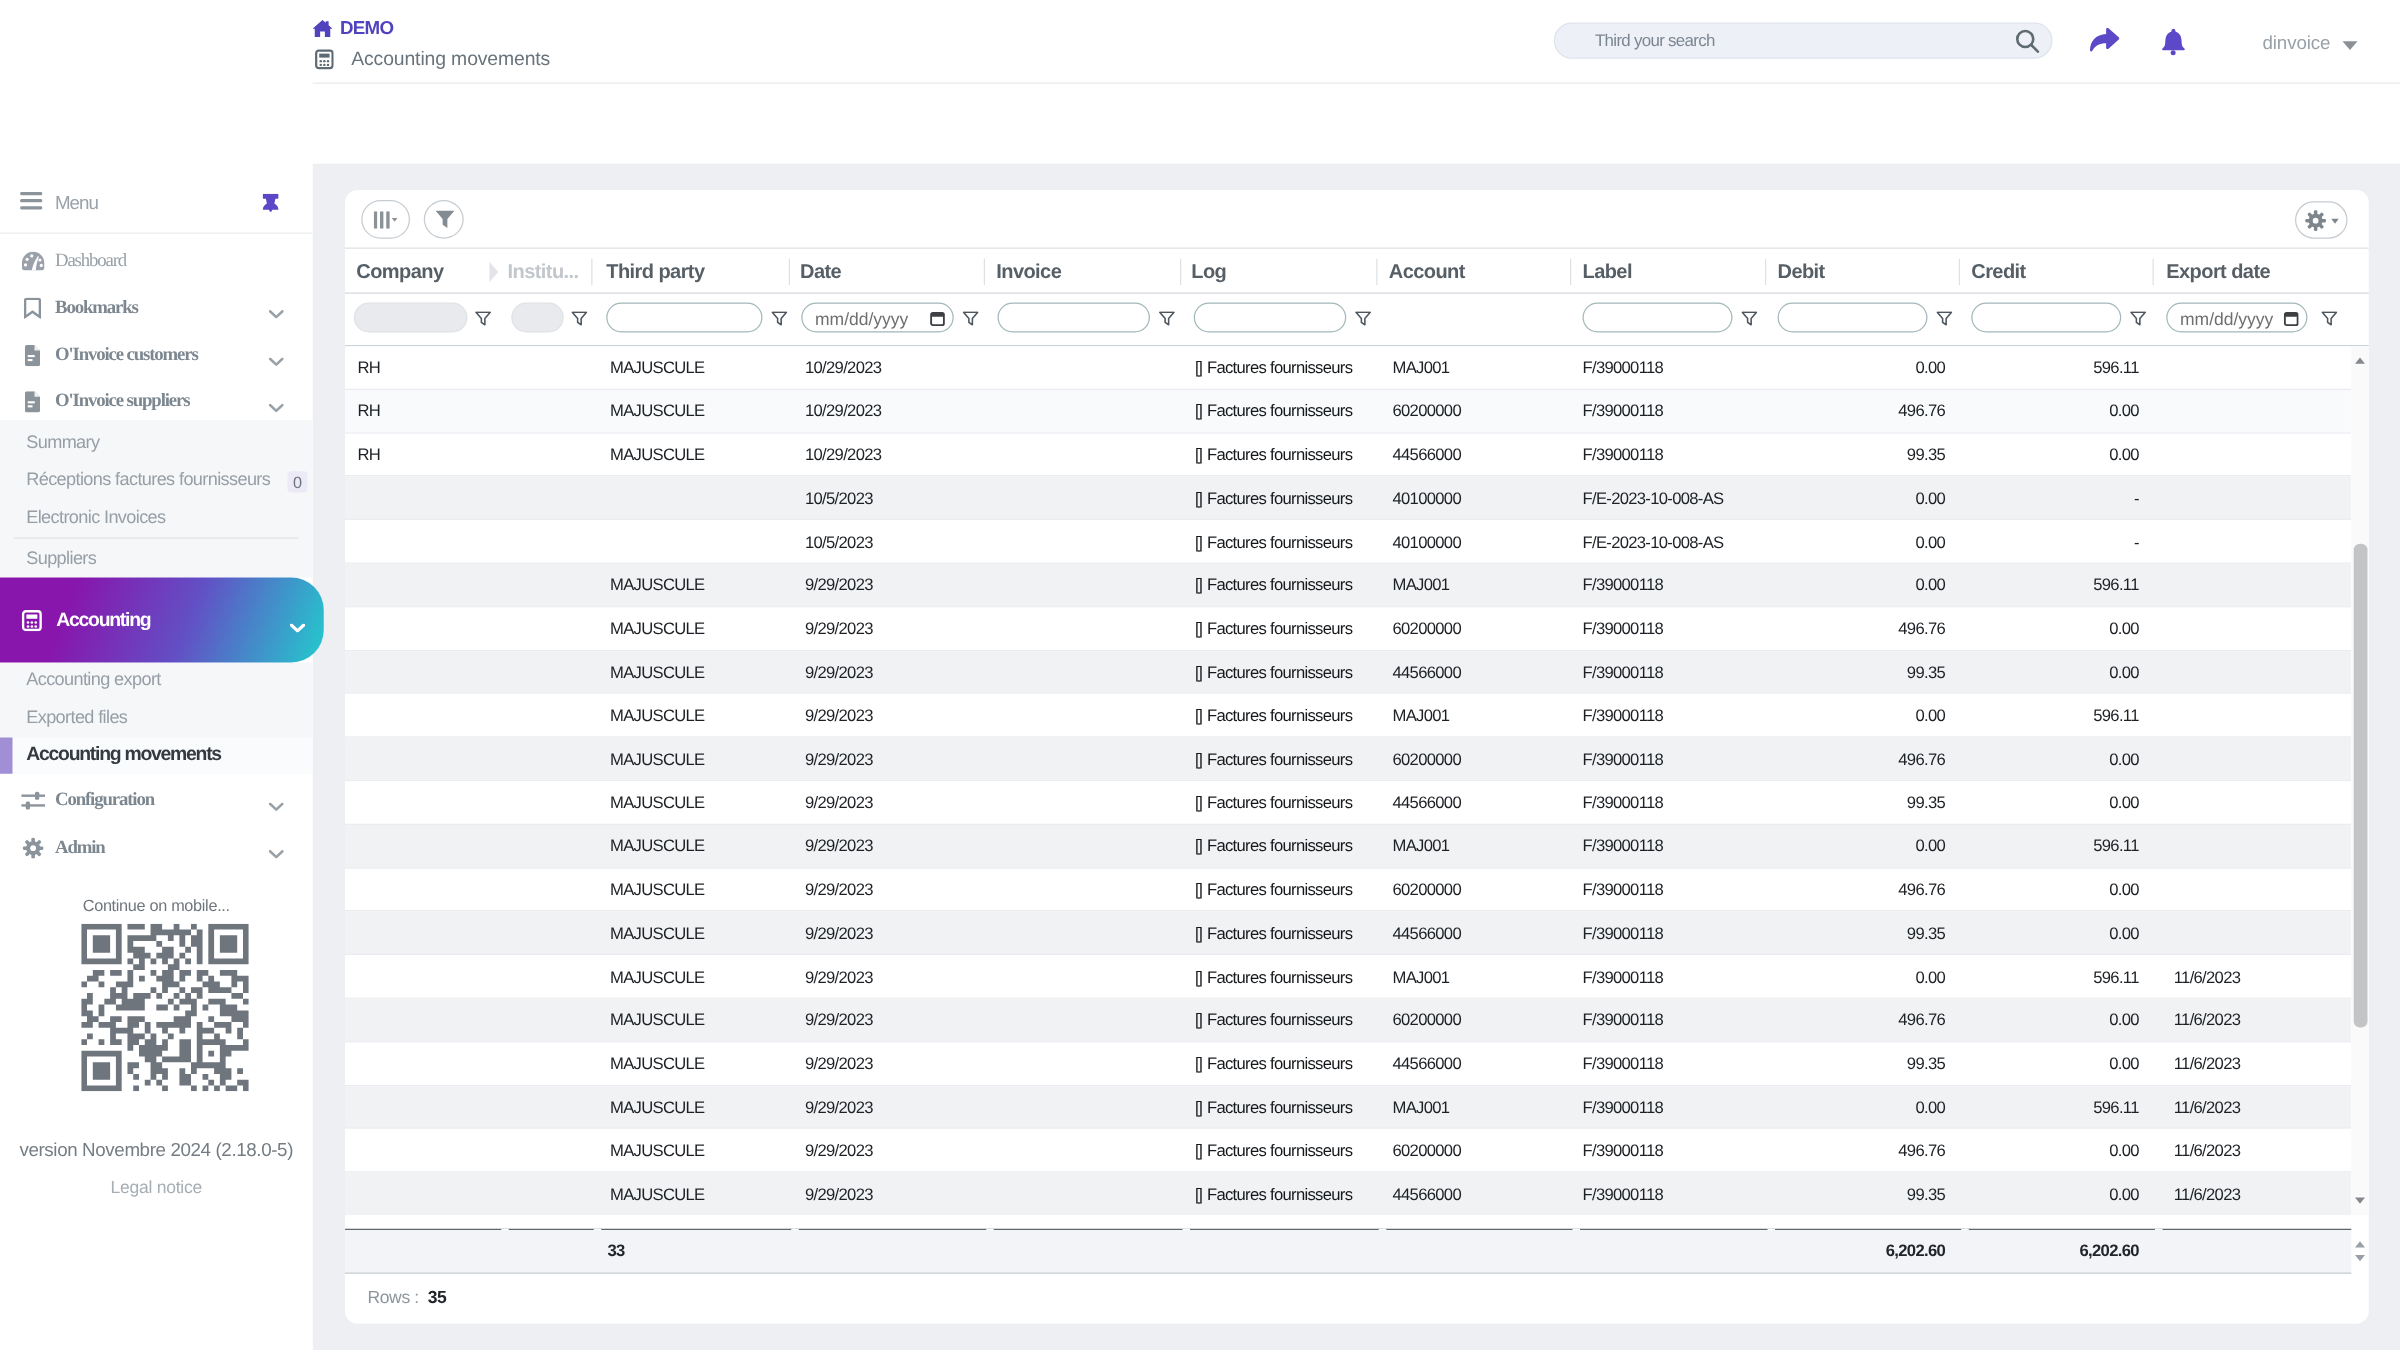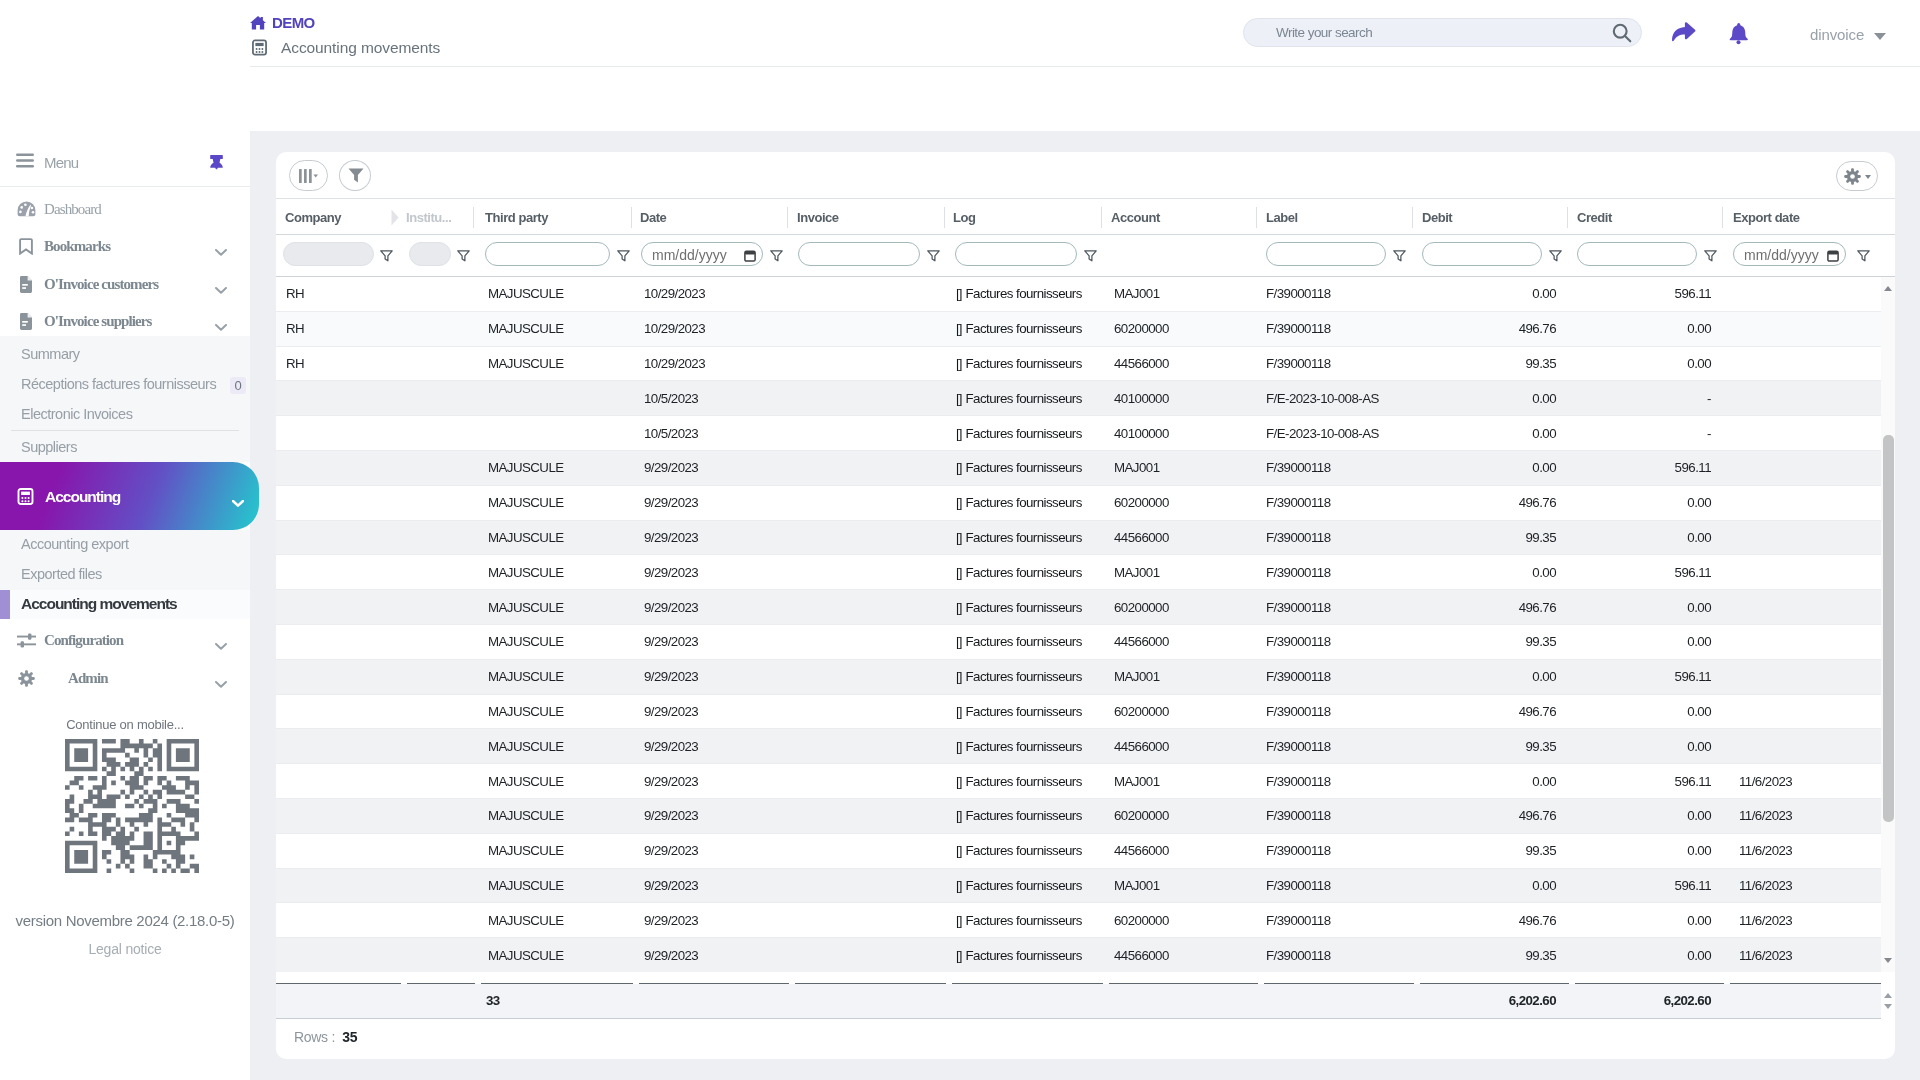--- a/index.html
+++ b/index.html
@@ -19,21 +19,21 @@
 .tr.odd { background:#f1f2f4; }
 .tr.lt { background:#f8fafc; }
 .tr span { padding-left:13px; white-space:nowrap; }
 .tr .c0 { padding-left:10px; }
 .tr .c2 { padding-left:15px; }
 .tr .c7 { padding-left:10px; }
 .tr .c10 { padding-left:17px; }
 .tr .num { text-align:right; padding-left:0; padding-right:11px; }
 .tr .c5 { color:#16191c; padding-left:12px; }
 .lg { letter-spacing:-1px; margin-right:1px; padding:0 !important; }
-.hcell { position:absolute; top:0; height:37px; display:flex; align-items:center; font-weight:700; font-size:13px; letter-spacing:-0.45px; color:#565e66; }
+.hcell { position:absolute; top:0; height:37px; display:flex; align-items:center; font-weight:700; font-size:16px; letter-spacing:-0.45px; color:#565e66; }
 .vsep { position:absolute; top:8px; height:21px; width:1px; background:#dde1e5; }
 .fin { position:absolute; top:7px; height:24px; border:1px solid #a3b8ba; border-radius:12px; background:#fff; }
 .fgray { background:#e8eaed; border:1px solid #dfe2e6; }
 .ffun { position:absolute; top:13px; }
 .datetxt { position:absolute; top:11.5px; font-size:14px; color:#6f6f6f; }
 </style></head>
 <body>
 <div id="contentbg"></div>
 <div id="topline"></div>
 
@@ -48,21 +48,21 @@
         <circle cx="4.9" cy="10" r="1.05"></circle>
         <circle cx="8" cy="10" r="1.05"></circle>
         <circle cx="11.1" cy="10" r="1.05"></circle>
         <circle cx="4.9" cy="13.2" r="1.05"></circle>
         <circle cx="8" cy="13.2" r="1.05"></circle>
         <circle cx="11.1" cy="13.2" r="1.05"></circle>
       </g>
     </svg></div>
 <div class="abs" style="left:281px; top:39px; font-size:15.5px; letter-spacing:-0.1px; color:#68737b;">Accounting movements</div>
 <div class="abs" style="left:1243px; top:18px; width:399px; height:29px; background:#eef0f8; border:1px solid #e0e3ee; border-radius:15px;"></div>
-<div class="abs" style="left:1276px; top:25px; font-size:13.5px; letter-spacing:-0.55px; color:#7b8691;">Write your search</div>
+<div class="abs" style="left:1276px; top:25px; font-size:13.5px; letter-spacing:-0.55px; color:#7b8691;">Third your search</div>
 <div class="abs" style="left:1612px; top:23px;"><svg width="20" height="20" viewBox="0 0 20 20">
       <circle cx="8.2" cy="8.2" r="6.4" fill="none" stroke="#5f6a73" stroke-width="2.1"></circle>
       <line x1="13" y1="13" x2="18.3" y2="18.3" stroke="#5f6a73" stroke-width="2.1" stroke-linecap="round"></line>
     </svg></div>
 <div class="abs" style="left:1672px; top:22px;"><svg width="24" height="23" viewBox="0 0 24 23">
       <path d="M13.2 0.5 Q14 -0.2 14.8 0.5 L23 7.8 Q23.9 8.7 23 9.6 L14.8 16.9 Q14 17.6 13.2 16.9 Q12.9 16.6 12.9 16 L12.9 12.6 C7.6 12.6 4.3 14.6 2 18.3 Q1.5 19.2 0.8 19.2 Q0 19.1 0 17.9 C0.3 10.3 4.9 5.6 12.9 5.1 L12.9 1.5 Q12.9 0.8 13.2 0.5 Z" fill="#5b49c7"></path>
     </svg></div>
 <div class="abs" style="left:1727px; top:22px;"><svg width="23" height="23" viewBox="0 0 23 23">
       <path d="M11.5 1 a1.9 1.9 0 0 1 1.9 1.9 l-0.05 0.35 c2.9 0.85 4.6 3.2 4.8 6.3 l0.25 3.4 c0.12 1.5 0.7 2.5 1.9 3.6 q0.55 0.5 0.55 0.9 q0 0.75 -1 0.75 H3.65 q-1 0 -1 -0.75 q0 -0.4 0.55 -0.9 c1.2 -1.1 1.78 -2.1 1.9 -3.6 l0.25 -3.4 c0.2 -3.1 1.9 -5.45 4.8 -6.3 L10.1 2.9 A1.9 1.9 0 0 1 11.5 1 Z" fill="#5b49c7"></path>
       <circle cx="11.5" cy="20.2" r="2" fill="#5b49c7"></circle>
@@ -183,21 +183,21 @@
             <rect x="7.1" y="0.2" width="2.8" height="4.4" rx="1.1" transform="rotate(90 8.5 8.5)"></rect>
             <rect x="7.1" y="0.2" width="2.8" height="4.4" rx="1.1" transform="rotate(135 8.5 8.5)"></rect>
             <rect x="7.1" y="0.2" width="2.8" height="4.4" rx="1.1" transform="rotate(180 8.5 8.5)"></rect>
             <rect x="7.1" y="0.2" width="2.8" height="4.4" rx="1.1" transform="rotate(225 8.5 8.5)"></rect>
             <rect x="7.1" y="0.2" width="2.8" height="4.4" rx="1.1" transform="rotate(270 8.5 8.5)"></rect>
             <rect x="7.1" y="0.2" width="2.8" height="4.4" rx="1.1" transform="rotate(315 8.5 8.5)"></rect>
           </g>
           <circle cx="8.5" cy="8.5" r="2.3" fill="#fff"></circle>
         </svg>
       </span>
-      <span class="nlab" style="font-weight:700;color:#7c8790;margin-left:24px;">Admin</span>
+      <span class="nlab" style="font-weight:700;color:#7c8790;">Admin</span>
       <span class="nchev"><svg width="12" height="7" viewBox="0 0 12 7">
           <path d="M1 1 L6 5.7 L11 1" fill="none" stroke="#98a1a8" stroke-width="2.0" stroke-linecap="round" stroke-linejoin="round"></path>
         </svg></span>
     </div>
 
   <div class="abs" style="left:0; top:717px; width:250px; text-align:center; font-size:13px; letter-spacing:-0.25px; color:#6f767d;">Continue on mobile...</div>
   <div class="abs" style="left:65px; top:739px;"><svg width="134" height="134" viewBox="0 0 133.4 133.4">
         <path d="M0.0 0.0h32.2v4.6h-32.2zM36.8 0.0h13.8v4.6h-13.8zM55.2 0.0h9.2v4.6h-9.2zM73.6 0.0h4.6v4.6h-4.6zM87.4 0.0h4.6v4.6h-4.6zM101.2 0.0h32.2v4.6h-32.2zM0.0 4.6h4.6v4.6h-4.6zM27.6 4.6h4.6v4.6h-4.6zM55.2 4.6h32.2v4.6h-32.2zM92.0 4.6h4.6v4.6h-4.6zM101.2 4.6h4.6v4.6h-4.6zM128.8 4.6h4.6v4.6h-4.6zM0.0 9.2h4.6v4.6h-4.6zM9.2 9.2h13.8v4.6h-13.8zM27.6 9.2h4.6v4.6h-4.6zM36.8 9.2h23.0v4.6h-23.0zM69.0 9.2h4.6v4.6h-4.6zM78.2 9.2h4.6v4.6h-4.6zM87.4 9.2h9.2v4.6h-9.2zM101.2 9.2h4.6v4.6h-4.6zM110.4 9.2h13.8v4.6h-13.8zM128.8 9.2h4.6v4.6h-4.6zM0.0 13.8h4.6v4.6h-4.6zM9.2 13.8h13.8v4.6h-13.8zM27.6 13.8h4.6v4.6h-4.6zM36.8 13.8h4.6v4.6h-4.6zM59.8 13.8h4.6v4.6h-4.6zM78.2 13.8h4.6v4.6h-4.6zM87.4 13.8h9.2v4.6h-9.2zM101.2 13.8h4.6v4.6h-4.6zM110.4 13.8h13.8v4.6h-13.8zM128.8 13.8h4.6v4.6h-4.6zM0.0 18.4h4.6v4.6h-4.6zM9.2 18.4h13.8v4.6h-13.8zM27.6 18.4h4.6v4.6h-4.6zM36.8 18.4h13.8v4.6h-13.8zM64.4 18.4h9.2v4.6h-9.2zM82.8 18.4h4.6v4.6h-4.6zM92.0 18.4h4.6v4.6h-4.6zM101.2 18.4h4.6v4.6h-4.6zM110.4 18.4h13.8v4.6h-13.8zM128.8 18.4h4.6v4.6h-4.6zM0.0 23.0h4.6v4.6h-4.6zM27.6 23.0h4.6v4.6h-4.6zM41.4 23.0h13.8v4.6h-13.8zM59.8 23.0h13.8v4.6h-13.8zM78.2 23.0h4.6v4.6h-4.6zM92.0 23.0h4.6v4.6h-4.6zM101.2 23.0h4.6v4.6h-4.6zM128.8 23.0h4.6v4.6h-4.6zM0.0 27.6h32.2v4.6h-32.2zM36.8 27.6h4.6v4.6h-4.6zM46.0 27.6h4.6v4.6h-4.6zM55.2 27.6h4.6v4.6h-4.6zM64.4 27.6h4.6v4.6h-4.6zM73.6 27.6h4.6v4.6h-4.6zM82.8 27.6h4.6v4.6h-4.6zM92.0 27.6h4.6v4.6h-4.6zM101.2 27.6h32.2v4.6h-32.2zM41.4 32.2h9.2v4.6h-9.2zM69.0 32.2h9.2v4.6h-9.2zM9.2 36.8h9.2v4.6h-9.2zM23.0 36.8h9.2v4.6h-9.2zM36.8 36.8h4.6v4.6h-4.6zM55.2 36.8h4.6v4.6h-4.6zM64.4 36.8h9.2v4.6h-9.2zM78.2 36.8h9.2v4.6h-9.2zM92.0 36.8h9.2v4.6h-9.2zM110.4 36.8h13.8v4.6h-13.8zM4.6 41.4h9.2v4.6h-9.2zM36.8 41.4h4.6v4.6h-4.6zM46.0 41.4h4.6v4.6h-4.6zM59.8 41.4h13.8v4.6h-13.8zM78.2 41.4h4.6v4.6h-4.6zM92.0 41.4h4.6v4.6h-4.6zM101.2 41.4h4.6v4.6h-4.6zM119.6 41.4h13.8v4.6h-13.8zM0.0 46.0h4.6v4.6h-4.6zM13.8 46.0h4.6v4.6h-4.6zM27.6 46.0h13.8v4.6h-13.8zM64.4 46.0h13.8v4.6h-13.8zM96.6 46.0h13.8v4.6h-13.8zM119.6 46.0h4.6v4.6h-4.6zM128.8 46.0h4.6v4.6h-4.6zM23.0 50.6h4.6v4.6h-4.6zM32.2 50.6h4.6v4.6h-4.6zM55.2 50.6h4.6v4.6h-4.6zM64.4 50.6h4.6v4.6h-4.6zM78.2 50.6h4.6v4.6h-4.6zM87.4 50.6h9.2v4.6h-9.2zM101.2 50.6h18.4v4.6h-18.4zM128.8 50.6h4.6v4.6h-4.6zM4.6 55.2h4.6v4.6h-4.6zM23.0 55.2h13.8v4.6h-13.8zM41.4 55.2h13.8v4.6h-13.8zM59.8 55.2h4.6v4.6h-4.6zM73.6 55.2h4.6v4.6h-4.6zM82.8 55.2h4.6v4.6h-4.6zM92.0 55.2h4.6v4.6h-4.6zM119.6 55.2h9.2v4.6h-9.2zM0.0 59.8h9.2v4.6h-9.2zM18.4 59.8h9.2v4.6h-9.2zM32.2 59.8h18.4v4.6h-18.4zM69.0 59.8h4.6v4.6h-4.6zM78.2 59.8h13.8v4.6h-13.8zM101.2 59.8h13.8v4.6h-13.8zM128.8 59.8h4.6v4.6h-4.6zM0.0 64.4h4.6v4.6h-4.6zM13.8 64.4h4.6v4.6h-4.6zM27.6 64.4h23.0v4.6h-23.0zM59.8 64.4h9.2v4.6h-9.2zM73.6 64.4h4.6v4.6h-4.6zM87.4 64.4h4.6v4.6h-4.6zM96.6 64.4h4.6v4.6h-4.6zM110.4 64.4h13.8v4.6h-13.8zM0.0 69.0h9.2v4.6h-9.2zM13.8 69.0h4.6v4.6h-4.6zM82.8 69.0h9.2v4.6h-9.2zM110.4 69.0h23.0v4.6h-23.0zM4.6 73.6h9.2v4.6h-9.2zM23.0 73.6h9.2v4.6h-9.2zM36.8 73.6h13.8v4.6h-13.8zM73.6 73.6h13.8v4.6h-13.8zM101.2 73.6h4.6v4.6h-4.6zM119.6 73.6h13.8v4.6h-13.8zM0.0 78.2h9.2v4.6h-9.2zM13.8 78.2h13.8v4.6h-13.8zM36.8 78.2h9.2v4.6h-9.2zM50.6 78.2h4.6v4.6h-4.6zM59.8 78.2h27.6v4.6h-27.6zM92.0 78.2h4.6v4.6h-4.6zM105.8 78.2h13.8v4.6h-13.8zM128.8 78.2h4.6v4.6h-4.6zM23.0 82.8h18.4v4.6h-18.4zM50.6 82.8h4.6v4.6h-4.6zM64.4 82.8h4.6v4.6h-4.6zM78.2 82.8h4.6v4.6h-4.6zM92.0 82.8h13.8v4.6h-13.8zM115.0 82.8h4.6v4.6h-4.6zM124.2 82.8h4.6v4.6h-4.6zM4.6 87.4h4.6v4.6h-4.6zM23.0 87.4h4.6v4.6h-4.6zM36.8 87.4h13.8v4.6h-13.8zM55.2 87.4h4.6v4.6h-4.6zM69.0 87.4h4.6v4.6h-4.6zM92.0 87.4h4.6v4.6h-4.6zM105.8 87.4h4.6v4.6h-4.6zM124.2 87.4h4.6v4.6h-4.6zM0.0 92.0h4.6v4.6h-4.6zM13.8 92.0h4.6v4.6h-4.6zM23.0 92.0h9.2v4.6h-9.2zM36.8 92.0h9.2v4.6h-9.2zM50.6 92.0h9.2v4.6h-9.2zM64.4 92.0h4.6v4.6h-4.6zM78.2 92.0h9.2v4.6h-9.2zM92.0 92.0h23.0v4.6h-23.0zM128.8 92.0h4.6v4.6h-4.6zM36.8 96.6h4.6v4.6h-4.6zM46.0 96.6h23.0v4.6h-23.0zM78.2 96.6h9.2v4.6h-9.2zM92.0 96.6h4.6v4.6h-4.6zM110.4 96.6h23.0v4.6h-23.0zM0.0 101.2h32.2v4.6h-32.2zM46.0 101.2h18.4v4.6h-18.4zM78.2 101.2h9.2v4.6h-9.2zM92.0 101.2h4.6v4.6h-4.6zM101.2 101.2h4.6v4.6h-4.6zM110.4 101.2h9.2v4.6h-9.2zM0.0 105.8h4.6v4.6h-4.6zM27.6 105.8h4.6v4.6h-4.6zM50.6 105.8h9.2v4.6h-9.2zM64.4 105.8h23.0v4.6h-23.0zM92.0 105.8h4.6v4.6h-4.6zM110.4 105.8h4.6v4.6h-4.6zM0.0 110.4h4.6v4.6h-4.6zM9.2 110.4h13.8v4.6h-13.8zM27.6 110.4h4.6v4.6h-4.6zM36.8 110.4h9.2v4.6h-9.2zM55.2 110.4h9.2v4.6h-9.2zM87.4 110.4h27.6v4.6h-27.6zM0.0 115.0h4.6v4.6h-4.6zM9.2 115.0h13.8v4.6h-13.8zM27.6 115.0h4.6v4.6h-4.6zM36.8 115.0h4.6v4.6h-4.6zM55.2 115.0h13.8v4.6h-13.8zM78.2 115.0h4.6v4.6h-4.6zM87.4 115.0h4.6v4.6h-4.6zM105.8 115.0h13.8v4.6h-13.8zM124.2 115.0h4.6v4.6h-4.6zM0.0 119.6h4.6v4.6h-4.6zM9.2 119.6h13.8v4.6h-13.8zM27.6 119.6h4.6v4.6h-4.6zM41.4 119.6h4.6v4.6h-4.6zM55.2 119.6h4.6v4.6h-4.6zM64.4 119.6h4.6v4.6h-4.6zM78.2 119.6h9.2v4.6h-9.2zM96.6 119.6h4.6v4.6h-4.6zM110.4 119.6h9.2v4.6h-9.2zM0.0 124.2h4.6v4.6h-4.6zM27.6 124.2h4.6v4.6h-4.6zM50.6 124.2h4.6v4.6h-4.6zM59.8 124.2h4.6v4.6h-4.6zM78.2 124.2h9.2v4.6h-9.2zM101.2 124.2h4.6v4.6h-4.6zM110.4 124.2h4.6v4.6h-4.6zM124.2 124.2h9.2v4.6h-9.2zM0.0 128.8h32.2v4.6h-32.2zM41.4 128.8h4.6v4.6h-4.6zM64.4 128.8h4.6v4.6h-4.6zM87.4 128.8h4.6v4.6h-4.6zM96.6 128.8h4.6v4.6h-4.6zM105.8 128.8h4.6v4.6h-4.6zM115.0 128.8h9.2v4.6h-9.2zM128.8 128.8h4.6v4.6h-4.6z" fill="#6e757c"></path>
       </svg></div>
   <div class="abs" style="left:0; top:912px; width:250px; text-align:center; font-size:15px; letter-spacing:-0.3px; color:#757d84;">version Novembre 2024 (2.18.0-5)</div>

